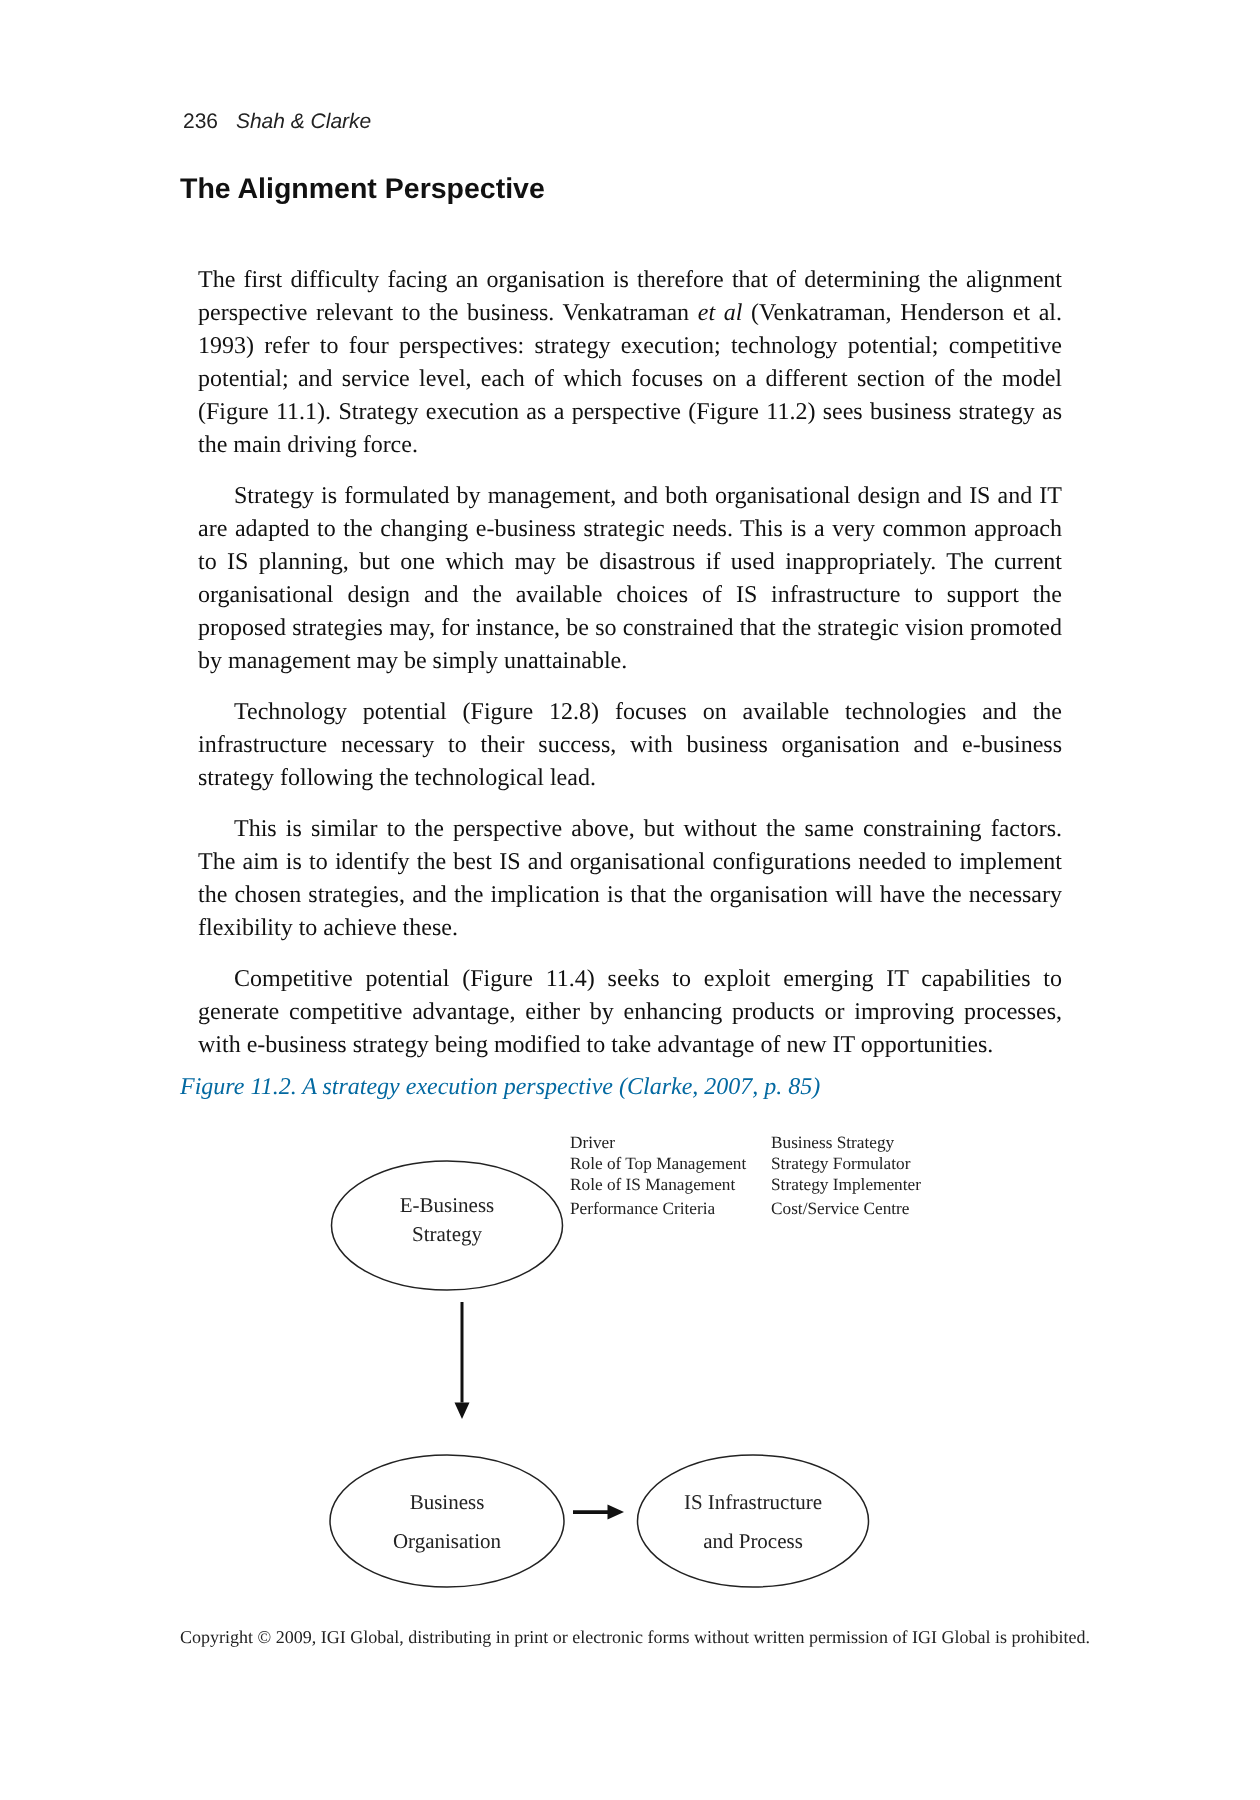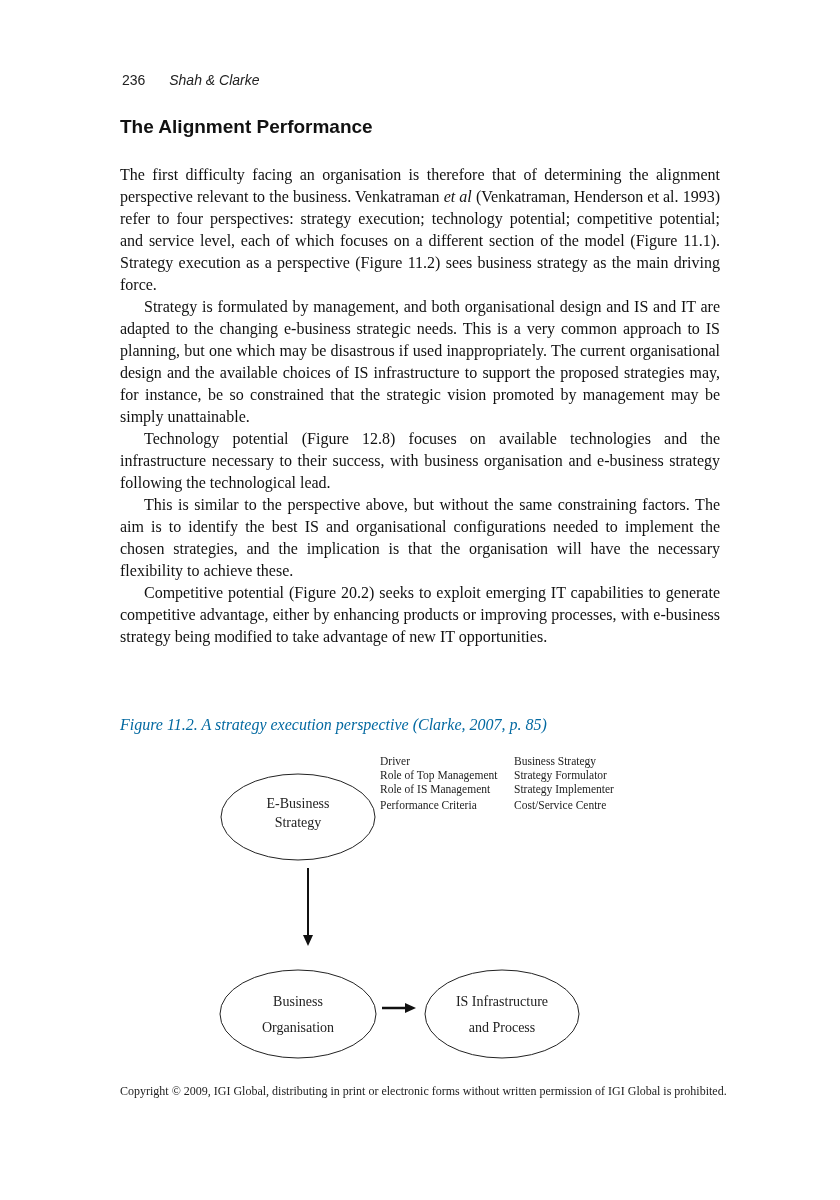--- a/index.html
+++ b/index.html
@@ -1,46 +1,46 @@
 <!DOCTYPE html>
 <html><head>
   <meta charset="utf-8">
   <style>
     html, body { margin: 0; padding: 0; background: #ffffff; }
     body { width: 840px; height: 1200px; position: relative; overflow: hidden; color: #111; }
     .header { position: absolute; left: 122px; top: 72px; font-family: "Liberation Sans", sans-serif; font-size: 14px; color: #222; }
-    .header .page-num { margin-right: 20px; }
+    .header .page-num { margin-right: 8px; }
     .header .authors { font-style: italic; }
     .section-title { position: absolute; left: 120px; top: 116px; font-family: "Liberation Sans", sans-serif; font-weight: bold; font-size: 19px; margin: 0; }
     .body-text { position: absolute; left: 120px; top: 164px; width: 600px; font-family: "Liberation Serif", serif; font-size: 16px; line-height: 22px; text-align: justify; }
-    .body-text p { margin: 0; }
+    .body-text p { margin: 12px; }
     .body-text p.indent { text-indent: 24px; }
     .caption { position: absolute; left: 120px; top: 716px; font-family: "Liberation Serif", serif; font-style: italic; font-size: 16px; color: #0369a1; }
     .diagram { position: absolute; left: 0; top: 0; width: 840px; height: 1200px; pointer-events: none; }
     .diagram text { font-family: "Liberation Serif", serif; fill: #222; }
     .legend-text { font-size: 11.5px; }
     .node-text { font-size: 14px; }
     .footer { position: absolute; left: 120px; top: 1083px; width: 610px; font-family: Liberation Serif, serif; font-size: 12px; line-height: 16px; color: #222; }
   </style>
 </head>
 <body>
 
 <div class="header">
   <span class="page-num">236</span>
   <span class="authors">Shah &amp; Clarke</span>
 </div>
 
-<h2 class="section-title">The Alignment Performance</h2>
+<h2 class="section-title">The Alignment Perspective</h2>
 
 <div class="body-text">
   <p><span>The first difficulty facing an organisation is therefore that of determining the alignment perspective relevant to the business. Venkatraman </span><em>et al</em><span> (Venkatraman, Henderson et al. 1993) refer to four perspectives: strategy execution; technology potential; competitive potential; and service level, each of which focuses on a different section of the model (Figure 11.1). Strategy execution as a perspective (Figure 11.2) sees business strategy as the main driving force.</span></p>
   <p class="indent">Strategy is formulated by management, and both organisational design and IS and IT are adapted to the changing e-business strategic needs. This is a very common approach to IS planning, but one which may be disastrous if used inappropriately. The current organisational design and the available choices of IS infrastructure to support the proposed strategies may, for instance, be so constrained that the strategic vision promoted by management may be simply unattainable.</p>
   <p class="indent">Technology potential (Figure 12.8) focuses on available technologies and the infrastructure necessary to their success, with business organisation and e-business strategy following the technological lead.</p>
   <p class="indent">This is similar to the perspective above, but without the same constraining factors. The aim is to identify the best IS and organisational configurations needed to implement the chosen strategies, and the implication is that the organisation will have the necessary flexibility to achieve these.</p>
-  <p class="indent">Competitive potential (Figure 20.2) seeks to exploit emerging IT capabilities to generate competitive advantage, either by enhancing products or improving processes, with e-business strategy being modified to take advantage of new IT opportunities.</p>
+  <p class="indent">Competitive potential (Figure 11.4) seeks to exploit emerging IT capabilities to generate competitive advantage, either by enhancing products or improving processes, with e-business strategy being modified to take advantage of new IT opportunities.</p>
 </div>
 
 <div class="caption">Figure 11.2. A strategy execution perspective (Clarke, 2007, p. 85)</div>
 
 <svg class="diagram" viewBox="0 0 840 1200" xmlns="http://www.w3.org/2000/svg">
   <defs>
     <marker id="arrowhead" markerWidth="8" markerHeight="8" refX="4" refY="4" orient="auto">
       <path d="M0,0 L8,4 L0,8 Z" fill="#111"></path>
     </marker>
   </defs>

